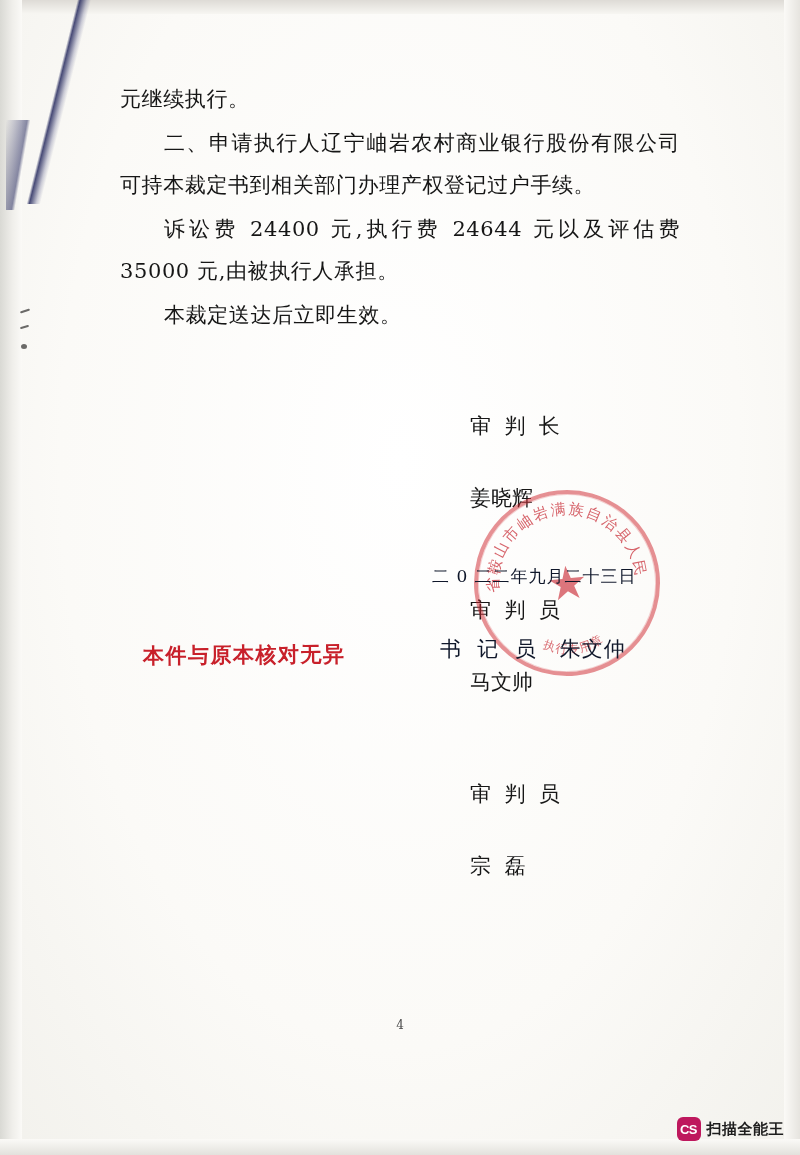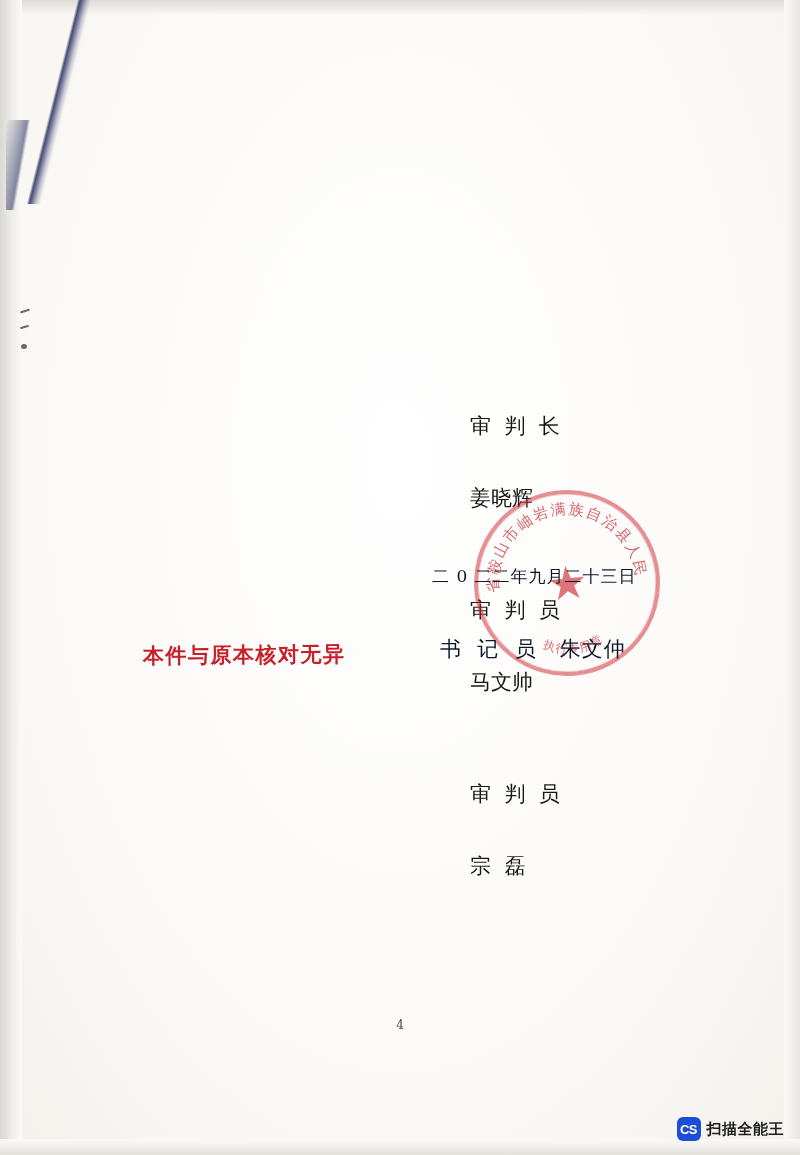--- a/index.html
+++ b/index.html
@@ -197,21 +197,21 @@
     right: 16px;
     bottom: 14px;
     display: flex;
     align-items: center;
     gap: 6px;
   }
   #watermark .cs-badge {
     width: 24px;
     height: 24px;
     border-radius: 6px;
-    background: #1d4ed8;
+    background: #be185d;
     color: #ffffff;
     font-family: "Liberation Sans", sans-serif;
     font-size: 13px;
     font-weight: bold;
     display: flex;
     align-items: center;
     justify-content: center;
     letter-spacing: -0.5px;
   }
   #watermark .cs-text {
@@ -234,20 +234,26 @@
   <div id="scan-edge-bottom"></div>
   <div id="corner-fold"></div>
   <div id="corner-fold2"></div>
 
   <div id="edge-marks">
     <span class="m" style="left:2px; top:0; width:10px; height:2px; transform:rotate(-18deg);"></span>
     <span class="m" style="left:2px; top:16px; width:9px; height:2px; transform:rotate(-16deg);"></span>
     <span class="m" style="left:3px; top:34px; width:6px; height:5px; border-radius:50%;"></span>
   </div>
 
+  <div class="doc-body">
+    <p class="para">元继续执行。</p>
+    <p class="para indent">二、申请执行人辽宁岫岩农村商业银行股份有限公司可持本裁定书到相关部门办理产权登记过户手续。</p>
+    <p class="para indent">诉讼费 24400 元,执行费 24644 元以及评估费 35000 元,由被执行人承担。</p>
+    <p class="para indent">本裁定送达后立即生效。</p>
+  </div>
 
   <div class="sign-block">
     <div class="sign-line">
       <span>审  判  长</span>
       <span>&nbsp;&nbsp;</span>
       <span>姜晓辉</span>
     </div>
     <div class="sign-line">
       <span>审  判  员</span>
       <span>&nbsp;&nbsp;</span>

